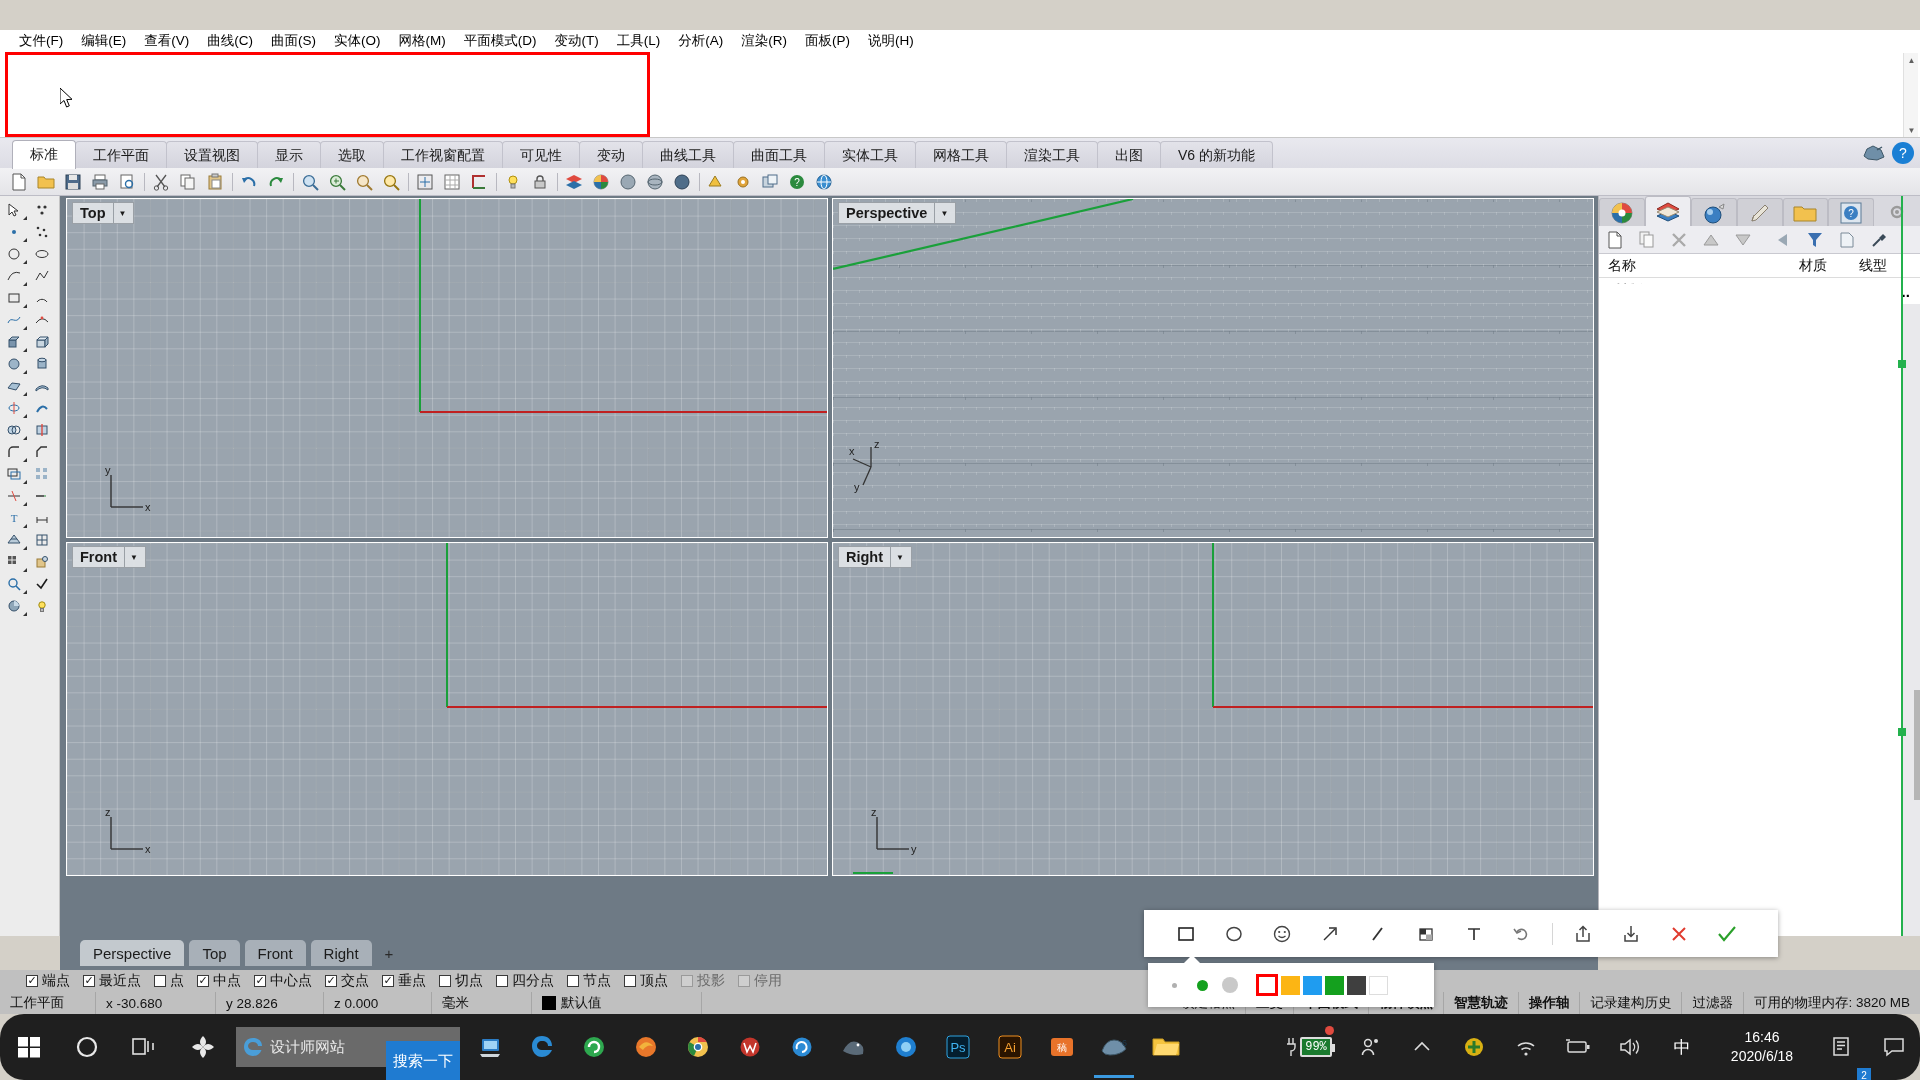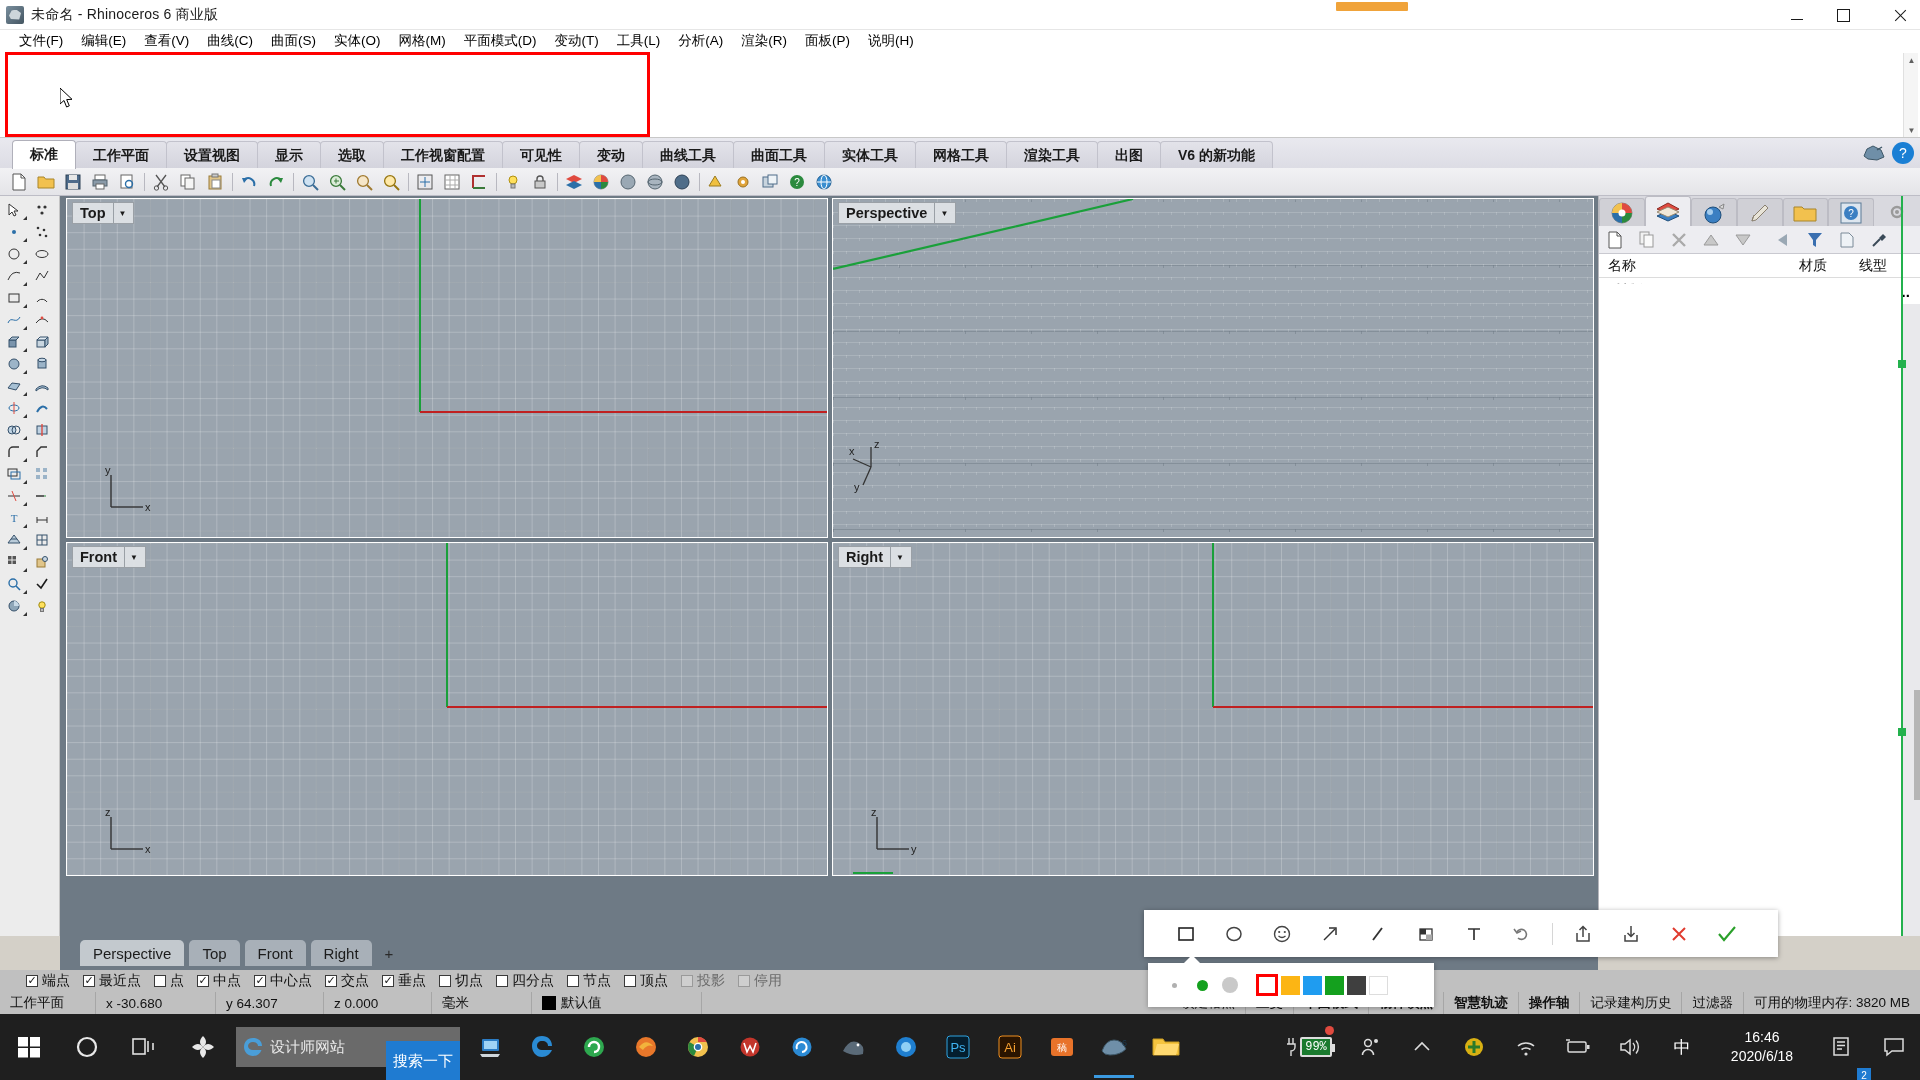--- a/index.html
+++ b/index.html
@@ -81,21 +81,21 @@
   .watermark{
     position:absolute; left:1140px; top:112px; font-size:38px; color:#ff0000;
     font-family:"DejaVu Serif", serif; letter-spacing:6px; z-index:45; font-weight:500;
     white-space:nowrap; text-shadow:0 0 1px #ff0000;
   }
 
   
   .tabbar{
     position:absolute; left:0; top:138px; width:1920px; height:32px;
     background:linear-gradient(#e9e9ef,#dcdce4); border-bottom:1px solid #b9b9c2;
-    display:flex; align-items:flex-end; padding-left:12px;font-weight:bold;
+    display:flex; align-items:flex-end; padding-left:12px;
   }
   .tab{
     height:28px; padding:0 17px; display:flex;align-items:center;
     font-size:14px; color:#1a1a1a; position:relative; white-space:nowrap;
     background:linear-gradient(#e3e3ea,#d3d3dc);
     border:1px solid #c2c2cc; border-bottom:none;
     border-radius:4px 4px 0 0; margin-right:-1px;
   }
   .tab.active{ background:#ffffff; border-color:#b0b0ba; height:29px; z-index:2;}
   .tab-right{ position:absolute; right:6px; top:138px; height:30px; display:flex; align-items:center;}
@@ -202,21 +202,21 @@
   }
   .sb-cell{ padding:0 10px; height:22px; display:flex;align-items:center;white-space:nowrap;
      border-right:1px solid #a6a6a6;}
   .sb-cell.nb{ border-right:none; }
   .sb-cell.b{ font-weight:bold; }
   .sb-spacer{ flex:1; }
 
   
   .taskbar{
     position:absolute; left:0; top:1014px; width:1920px; height:66px;
-    background:#1f1f1f; display:flex; align-items:center;
+    background:#1f1f1f; display:flex; align-items:center;border-radius:24px;
   }
   .tk{ width:58px;height:66px;display:flex;align-items:center;justify-content:center;}
   .tk.narrow{ width:52px; }
   .searchbox{
     width:224px;height:40px; background:#6a6a6a; display:flex;align-items:center;
     margin-left:4px; margin-right:4px;
   }
   .sb-e{ width:34px;display:flex;align-items:center;justify-content:center;}
   .sb-txt{ flex:1; color:#e8e8e8; font-size:15px;}
   .sb-go{ width:74px;height:40px;background:#1f7bd1;color:#fff;font-size:15px;
@@ -257,36 +257,20 @@
   
   .scrollv{ position:absolute; right:0; top:690px; width:6px; height:110px; background:#b5b5b5;}
 
   svg{ display:block; }
 </style>
 </head>
 <body>
 
 <div class="app">
 
-  <div class="titlebar">
-    <div class="title-icon"></div>
-    <div class="title-text">未命名 - Rhinoceros 6 商业版</div>
-    <div class="title-scrollthumb"></div>
-    <div class="title-btns">
-      <div class="tb-btn">
-          <span class="tb-min"></span>
-        </div>
-      <div class="tb-btn">
-          <span class="tb-max"></span>
-        </div>
-      <div class="tb-btn close">
-          <span class="tb-cl"></span>
-        </div>
-    </div>
-  </div>
 
   <div class="menubar">
     <div class="menu-item">文件(F)</div>
     <div class="menu-item">编辑(E)</div>
     <div class="menu-item">查看(V)</div>
     <div class="menu-item">曲线(C)</div>
     <div class="menu-item">曲面(S)</div>
     <div class="menu-item">实体(O)</div>
     <div class="menu-item">网格(M)</div>
     <div class="menu-item">平面模式(D)</div>
@@ -1060,21 +1044,21 @@
       </label>
     <label class="osnap-item dim">
         <span class="chk dim"></span>
         <span>停用</span>
       </label>
   </div>
 
   <div class="statusbar">
     <div class="sb-cell" style="width:96px">工作平面</div>
     <div class="sb-cell" style="width:120px">x -30.680</div>
-    <div class="sb-cell" style="width:108px">y 64.307</div>
+    <div class="sb-cell" style="width:108px">y 28.826</div>
     <div class="sb-cell" style="width:108px">z 0.000</div>
     <div class="sb-cell" style="width:100px">毫米</div>
     <div class="sb-cell" style="width:170px">
       <span class="sw" style="margin-right:5px"></span>
       <span>默认值</span>
     </div>
     <div class="sb-spacer"></div>
     <div class="sb-cell">锁定格点</div>
     <div class="sb-cell">正交</div>
     <div class="sb-cell b">平面模式</div>

